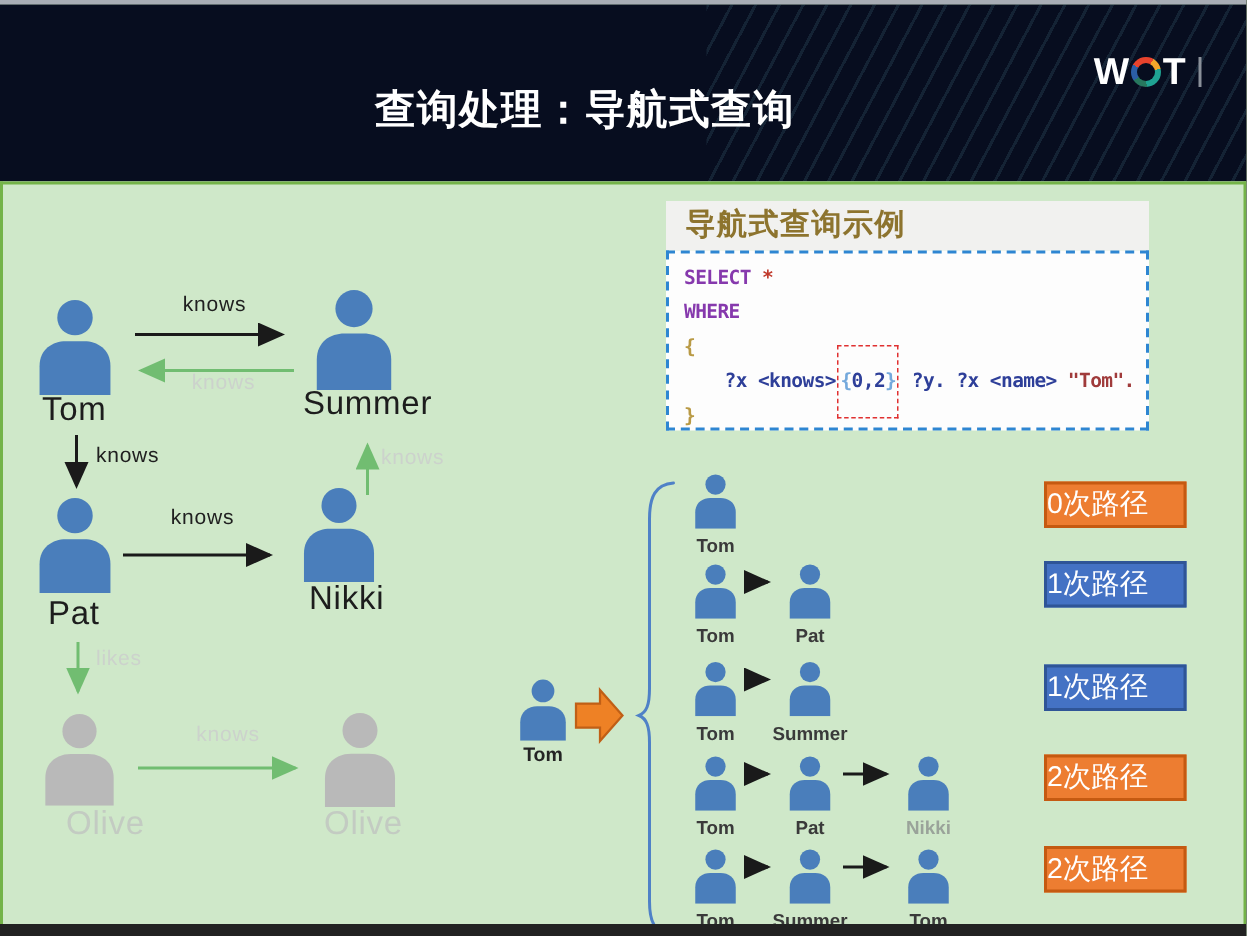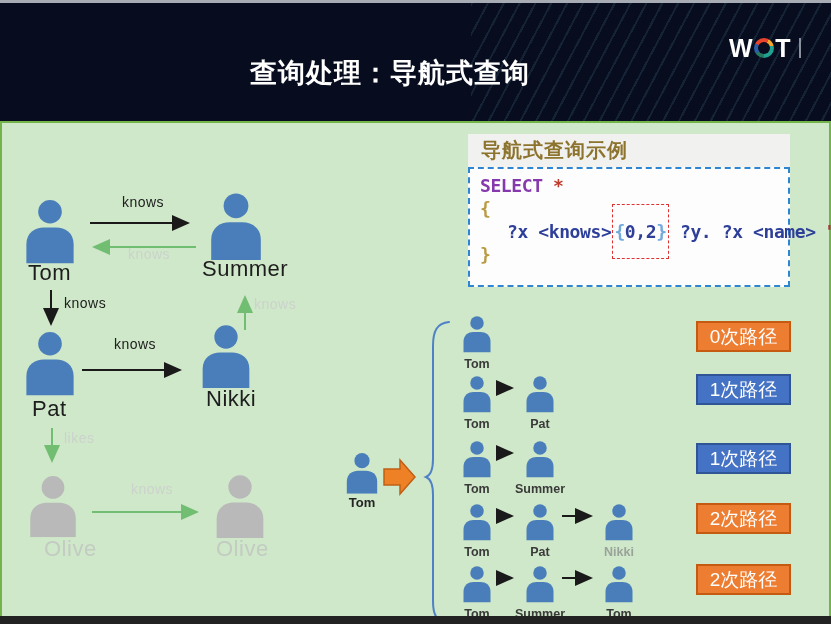--- a/index.html
+++ b/index.html
@@ -30,30 +30,30 @@
   .lbl { position:absolute; font-size:22px; color:#1d1d1d; letter-spacing:0.5px; }
   .lbl.faded { color:#c3cbc2; }
   .elbl { position:absolute; font-size:14px; color:#202020; letter-spacing:0.5px; }
   .elbl.faded { color:#ccd2cc; }
   .tlbl { position:absolute; width:72px; text-align:center; font-size:12.5px; font-weight:bold; color:#3a3a3a; }
   .tlbl.faded { color:#9aa39a; }
   .src-lbl { position:absolute; left:342px; top:495px; width:40px; text-align:center;
     font-size:13px; font-weight:bold; color:#242424; }
   .overlay { position:absolute; inset:0; pointer-events:none; }
   
-  .badge { position:absolute; left:696px; width:95px; height:31px; text-align:center;
+  .badge { position:absolute; left:696px; width:95px; height:31px; 
     font-size:19px; line-height:27px; color:#ffffff; }
   .badge.orange { background:#ed7d31; border:2px solid #c55a11; }
   .badge.blue   { background:#4472c4; border:2px solid #2f5597; }
   
-  .example-box { position:absolute; left:468px; top:134px; width:322px; }
+  .example-box { position:absolute; left:444px; top:134px; width:322px; }
   .example-title { height:33px; background:#f1f1ef; color:#8d742e; font-size:20px;
     font-weight:bold; line-height:33px; padding-left:13px; letter-spacing:1px; }
   .code-area { height:120px; background:#fdfdfd; border:2px dashed #2e86d2;
-    font-family:"DejaVu Sans Mono", monospace; font-size:18px; font-weight:bold;
+    font-family:"DejaVu Sans Mono", monospace; font-size:13px; font-weight:bold;
     letter-spacing:-0.4px; line-height:23px; padding:5px 10px; white-space:nowrap; }
   .code-line.indent { padding-left:27px; }
   .c-kw { color:#8639ad; } .c-star { color:#c0392b; } .c-brace { color:#b99a45; }
   .c-var { color:#2e3f99; } .c-rb { color:#74a9dc; } .c-str { color:#a03b3b; }
   .range-box { border:1px dashed #e03131; padding:16px 1px; margin:0 1px; }
 </style>
 </head>
 <body>
 
 <div class="slide">
@@ -143,20 +143,21 @@
   <span class="elbl" style="left:64px;top:295px">knows</span>
   <span class="elbl" style="left:100px;top:336px;width:70px;text-align:center">knows</span>
   <span class="elbl faded" style="left:254px;top:296px">knows</span>
   <span class="elbl faded" style="left:64px;top:430px">likes</span>
   <span class="elbl faded" style="left:112px;top:481px;width:80px;text-align:center">knows</span>
 
   <div class="example-box">
     <div class="example-title">导航式查询示例</div>
     <div class="code-area">
       <div class="code-line"><span class="c-kw">SELECT</span> <span class="c-star">*</span></div>
+      <div class="code-line"><span class="c-kw">WHERE</span></div>
       <div class="code-line"><span class="c-brace">{</span></div>
       <div class="code-line indent"><span class="c-var">?x</span> <span class="c-var">&lt;knows&gt;</span><span class="range-box"><span class="c-rb">{</span><span class="c-var">0,2</span><span class="c-rb">}</span></span> <span class="c-var">?y.</span> <span class="c-var">?x</span> <span class="c-var">&lt;name&gt;</span> <span class="c-str">"Tom".</span></div>
       <div class="code-line"><span class="c-brace">}</span></div>
     </div>
   </div>
 
   <svg class="person blue" style="left:344px;top:452px;width:36px;height:42px" viewBox="0 0 64 74">
       <use href="#person-shape"></use>
     </svg>
   <span class="src-lbl">Tom</span>

